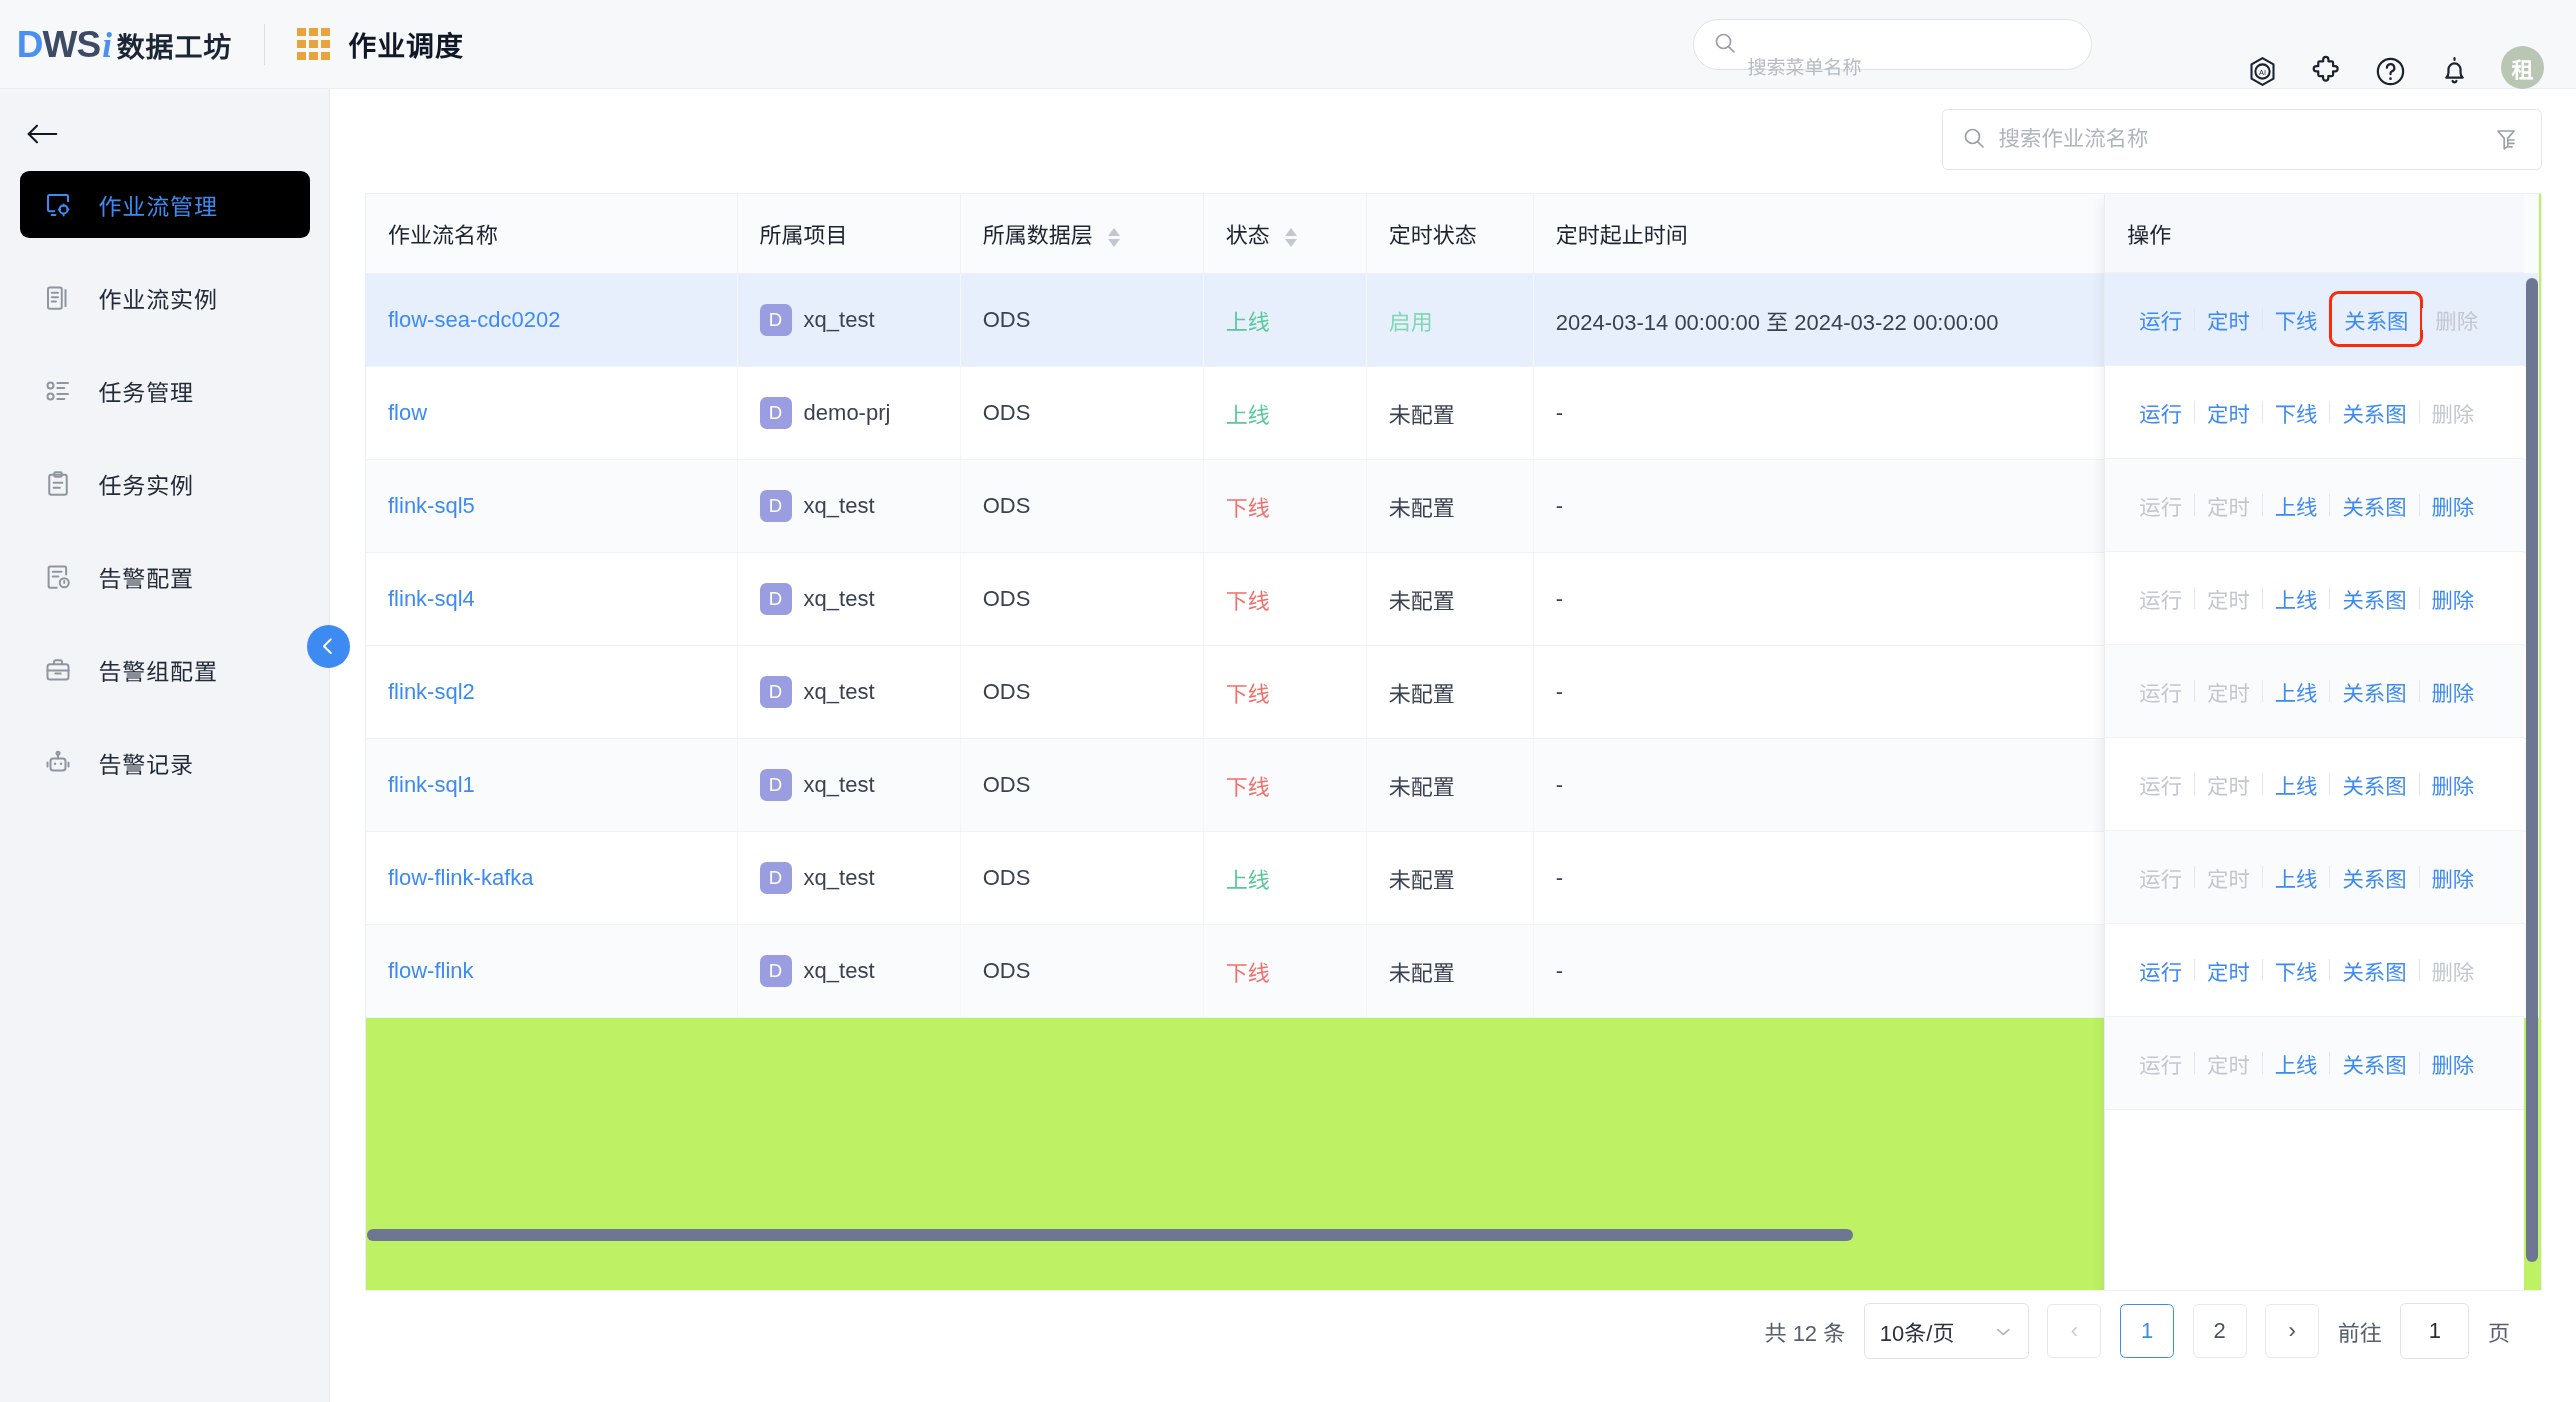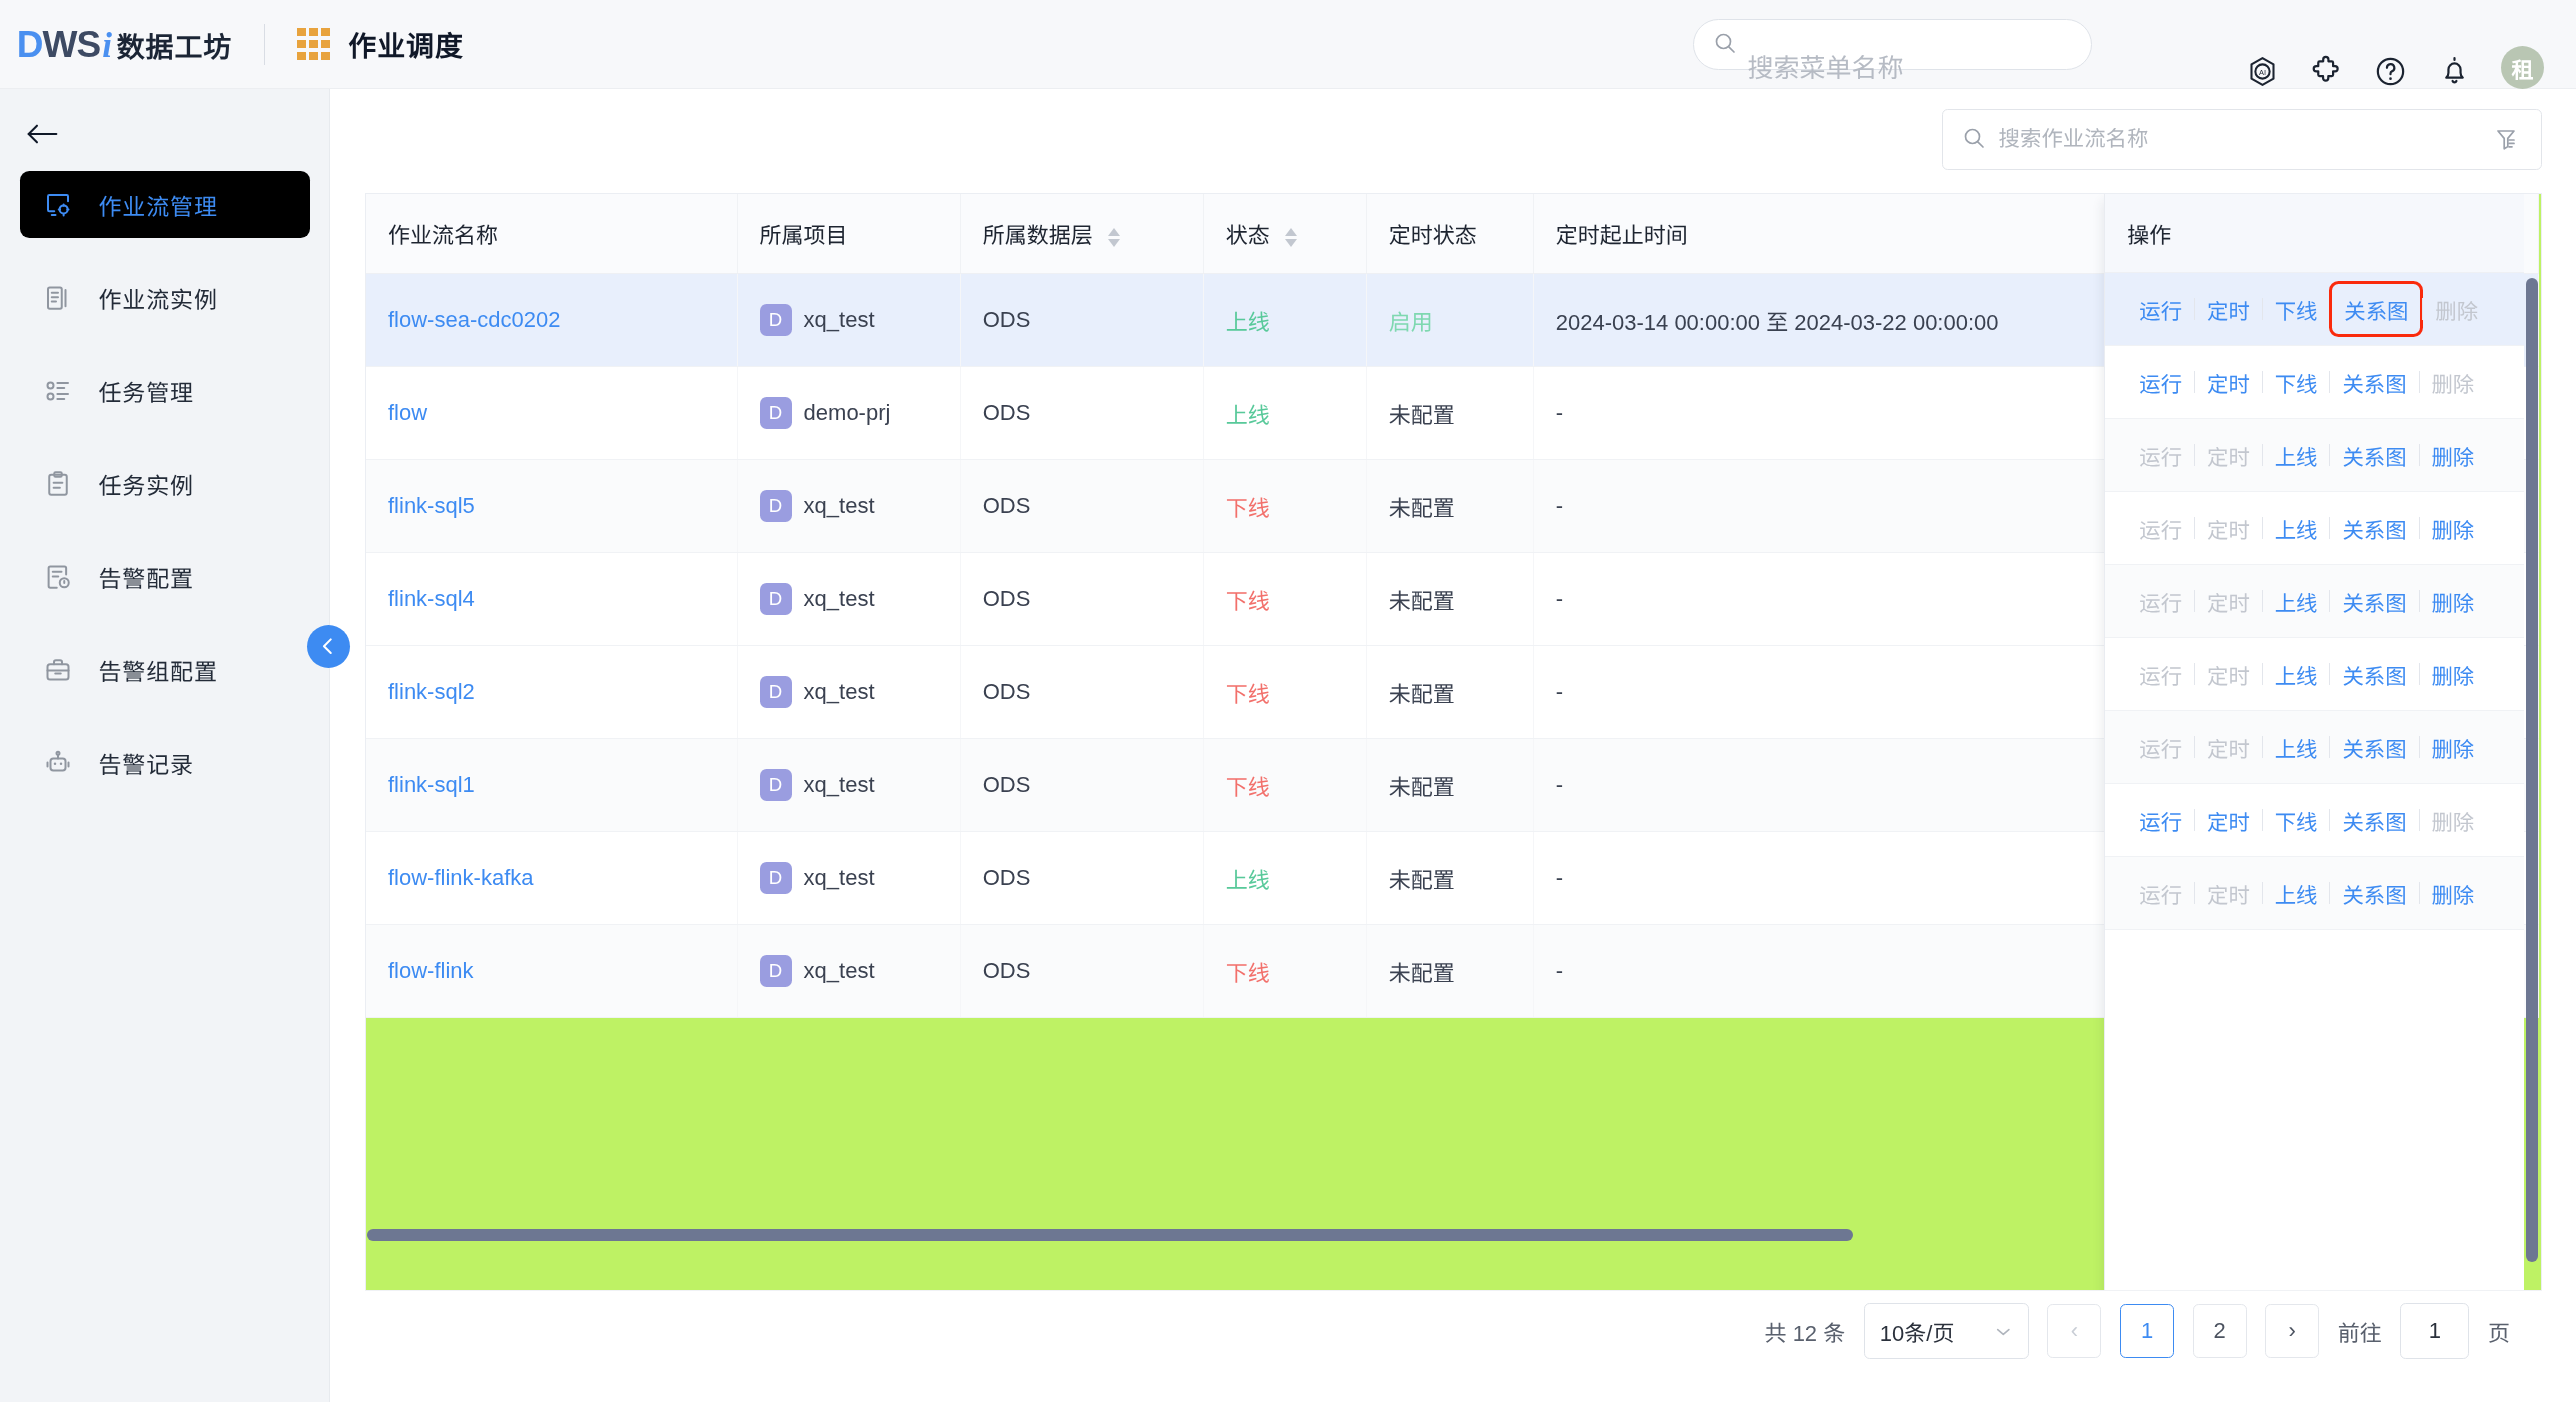--- a/index.html
+++ b/index.html
@@ -44,21 +44,21 @@
   .menu-search {
     position: absolute; left: 1693px; top: 18.6px;
     width: 399px; height: 51px;
     border: 0.9px solid #dfe3e9; border-radius: 26px;
     background: #ffffff;
     display: flex; align-items: center; padding: 0 18.6px;
   }
   .menu-search .mag { margin-right: 11px; }
   .menu-search input {
     border: none; outline: none; background: transparent;
-    font-size: 26px; color: #ec4899; width: 100%;
+    font-size: 19px; color: #ec4899; width: 100%;
     font-family: "Liberation Sans", sans-serif;
     margin-top: 48px;
   }
   .menu-search input::placeholder { color: #b6bbc4; }
 
   .header-icons {
     position: absolute; right: 32px; top: 0; height: 89px;
     display: flex; align-items: flex-end; gap: 29px;
   }
   .hicon { width: 35px; height: 35px; display: flex; align-items: center; justify-content: center; cursor: pointer; }
@@ -165,21 +165,21 @@
     background: #fff; border-left: 0.9px solid #e9ecf1;
     box-shadow: -6.5px 0 11px -5.6px rgba(40,50,70,.10);
     overflow: hidden;
   }
   .op-head {
     height: 79px; background: #f6f8fc; font-size: 22px; color: #1d2430;
     display: flex; align-items: center; padding-left: 22px;
     border-bottom: 0.9px solid #eef0f4;
   }
   .op-row {
-    height: 73px; display: flex; align-items: center; justify-content: flex-start;
+    height: 93px; display: flex; align-items: center; justify-content: flex-start;
     padding-left: 22px; border-bottom: 0.9px solid #f0f2f5; font-size: 21.4px; gap: 0;
   }
   .op-row.row-odd { background: #fafbfc; }
   .op-row.row-even { background: #ffffff; }
   .op-row.row-sel { background: #e8effc; }
   .op-act { color: #3d8bf2; cursor: pointer; padding: 3.7px 12px; white-space: nowrap; }
   .op-act.dis { color: #c3c7cf; cursor: default; }
   .op-div { width: 0.9px; height: 22px; background: #e3e6ec; }
   .op-act.hl {
     outline: 3.7px solid #fa2a0c; border-radius: 6.5px;

